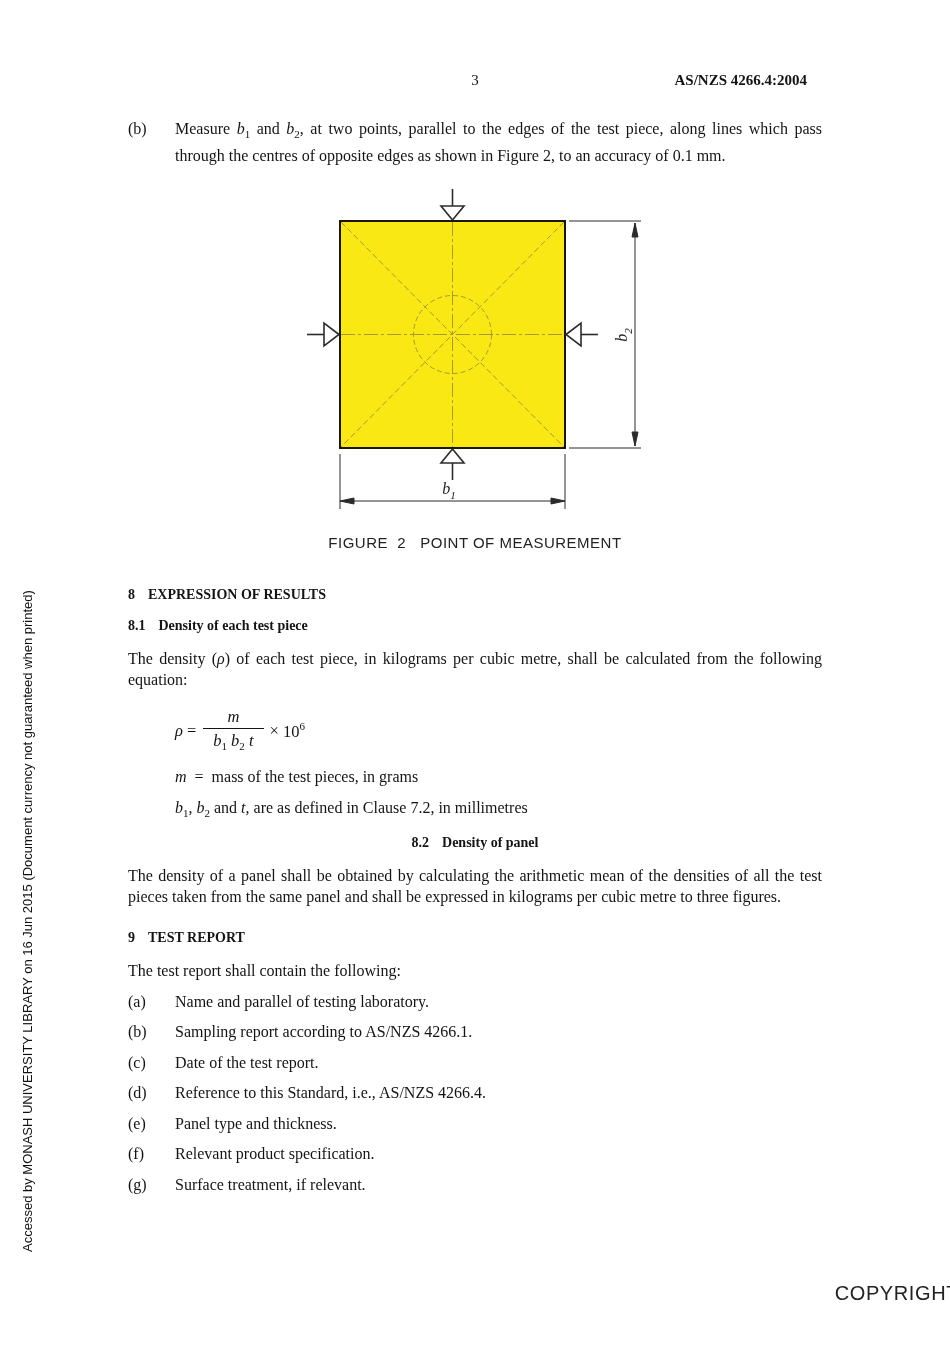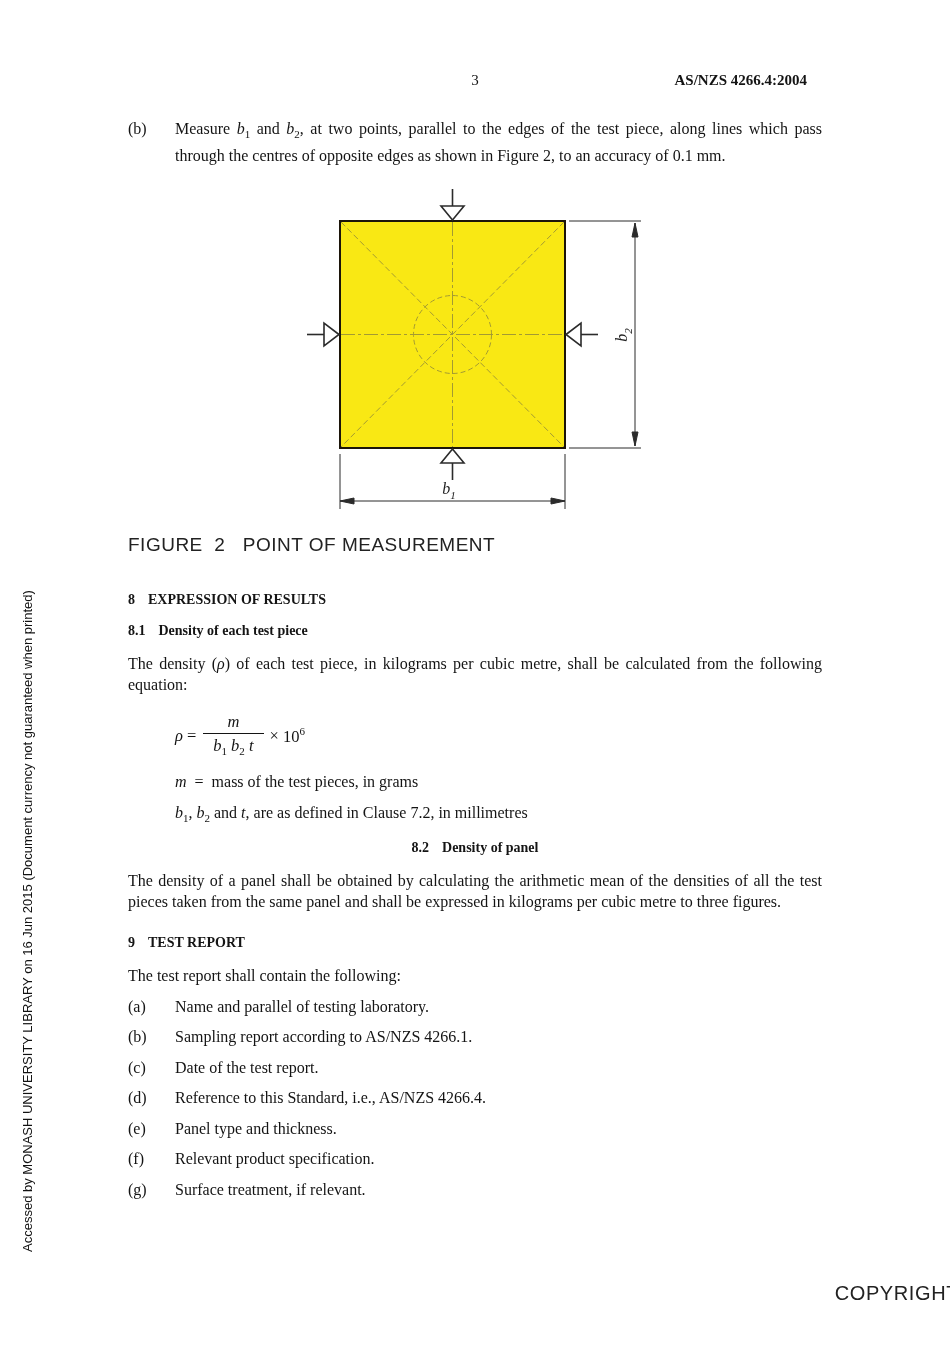--- a/index.html
+++ b/index.html
@@ -14,22 +14,22 @@
   .std-ref{position:absolute;right:15px;top:0;font-weight:bold;}
   
   .hang{display:flex;margin:0;}
   .hang .lbl{flex:0 0 47px;}
   .hang .txt{flex:1;text-align:justify;}
   .body-text{font-size:16px;line-height:21px;}
   .clause-b{margin-top:28px;}
   
   .figure-wrap{margin-top:17px;margin-left:157px;width:380px;height:330px;}
   .fig-caption{
-    margin-top:21px;font-family:"Liberation Sans",sans-serif;
-    font-size:19px;letter-spacing:0.5px;white-space:pre;color:#222;
+    margin-top:21px;text-align:center;font-family:"Liberation Sans",sans-serif;
+    font-size:15px;letter-spacing:0.5px;white-space:pre;color:#222;
   }
   
   h2,h3{font-size:14px;margin:0;line-height:19px;}
   .h-sec{margin-top:34px;}
   .h-sub{margin-top:12px;}
   .h-sub2{margin-top:9px;}
   .h9{margin-top:21px;}
   .sec-num{display:inline-block;margin-right:13px;}
   .p81{margin-top:13px;}
   .p82{margin-top:13px;text-align:justify;}

